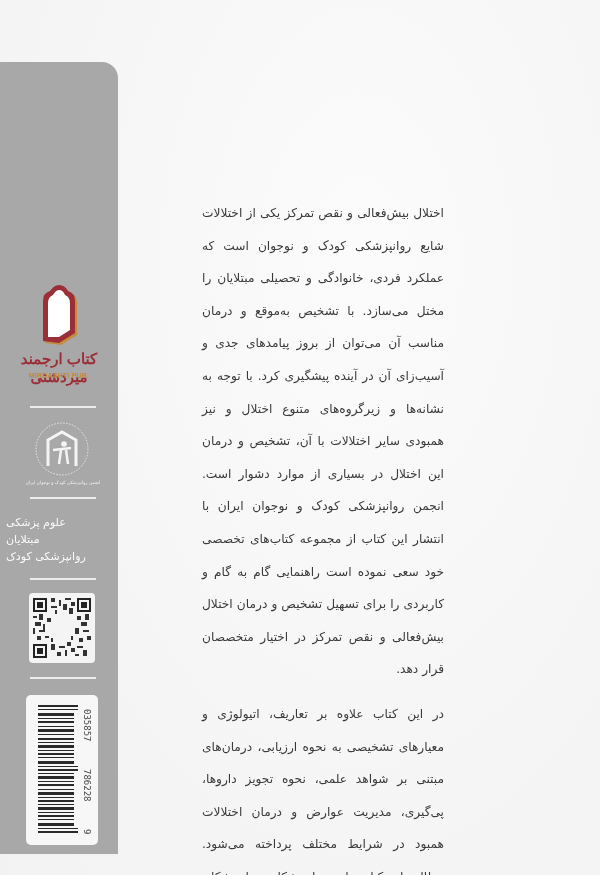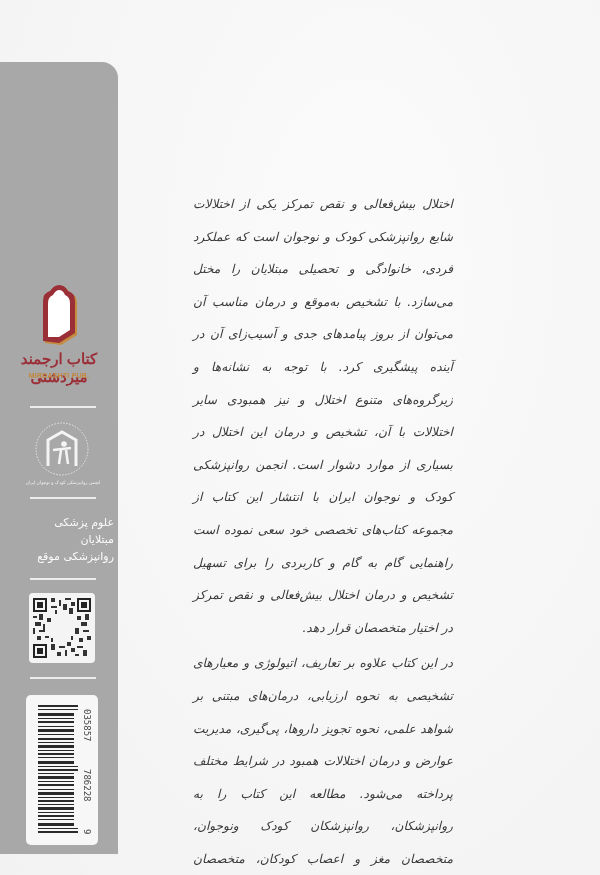--- a/index.html
+++ b/index.html
@@ -21,21 +21,21 @@
     position:absolute; left:0; width:118px; top:372px; text-align:center;
     color:#c2873a; font-family:"Liberation Sans", sans-serif; font-size:7px; font-weight:bold; letter-spacing:0.2px;
   }
   .divider { position:absolute; left:30px; width:66px; height:2px; background:#ececec; }
   .assoc-logo { position:absolute; left:33px; top:420px; width:58px; height:58px; }
   .assoc-caption {
     position:absolute; left:18px; width:90px; top:480px; text-align:center;
     color:#f0f0f0; font-size:4.5px; direction:rtl; white-space:nowrap;
   }
   .category {
-    position:absolute; left:6px; width:108px; top:514px; text-align:right;
+    position:absolute; left:6px; width:108px; top:514px; text-align:left;
     color:#fbfbfb; font-size:11px; line-height:17px; direction:rtl;
   }
   .qr-box {
     position:absolute; left:29px; top:593px; width:66px; height:70px;
     background:#f4f4f4; border-radius:4px;
   }
   .qr-box svg { position:absolute; left:4px; top:5px; }
   .barcode-box {
     position:absolute; left:26px; top:695px; width:72px; height:150px;
     background:#f7f7f7; border-radius:5px;
@@ -46,21 +46,21 @@
   }
   .barcode-digits span {
     position:absolute; transform:rotate(90deg); transform-origin:left top;
     font-family:"DejaVu Sans Mono", monospace; font-size:9px; color:#444; white-space:nowrap;
   }
   .blurb {
     position:absolute; left:190px; top:185px; width:266px;
     direction:rtl; text-align:justify; text-align-last:right;
     color:#3a3a3a; font-size:12.2px; line-height:32.6px;
   }
-  .blurb p { margin:3px;font-style:italic; }
+  .blurb p { margin:12px; }
   .blurb p + p { margin-top:0; }
 </style>
 </head>
 <body>
 
 <div class="spine"></div>
 
 <svg class="pub-logo" viewBox="0 0 44 62">
   <path d="M6 58 L6 18 Q6 10 13 8 Q16 2 22 2 Q28 2 31 8 Q38 10 38 18 L38 50 L22 60 Z" fill="#c58b3e"></path>
   <path d="M4 56 L4 16 Q4 8 11 6 Q15 0 20 0 Q26 0 29 6 Q36 8 36 16 L36 48 L20 58 Z" fill="#9b2f38"></path>
@@ -78,21 +78,21 @@
   <path d="M20 30 L38 28" stroke="#f4f4f4" stroke-width="2.5"></path>
   <path d="M28 30 L26 44 M33 30 L35 44" stroke="#f4f4f4" stroke-width="2.5" fill="none"></path>
 </svg>
 <div class="assoc-caption">انجمن روانپزشکی کودک و نوجوان ایران</div>
 
 <div class="divider" style="top:497px"></div>
 
 <div class="category">
   <div>علوم پزشکی</div>
   <div>مبتلایان</div>
-  <div>روانپزشکی موقع</div>
+  <div>روانپزشکی کودک</div>
 </div>
 
 <div class="divider" style="top:578px"></div>
 
 <div class="qr-box">
   <svg width="58" height="60" viewBox="0 0 29 30">
     <rect x="0" y="0" width="7" height="7" fill="#222"></rect>
       <rect x="1" y="1" width="5" height="5" fill="#f4f4f4"></rect>
       <rect x="2" y="2" width="3" height="3" fill="#222"></rect>
     <rect x="22" y="0" width="7" height="7" fill="#222"></rect>

